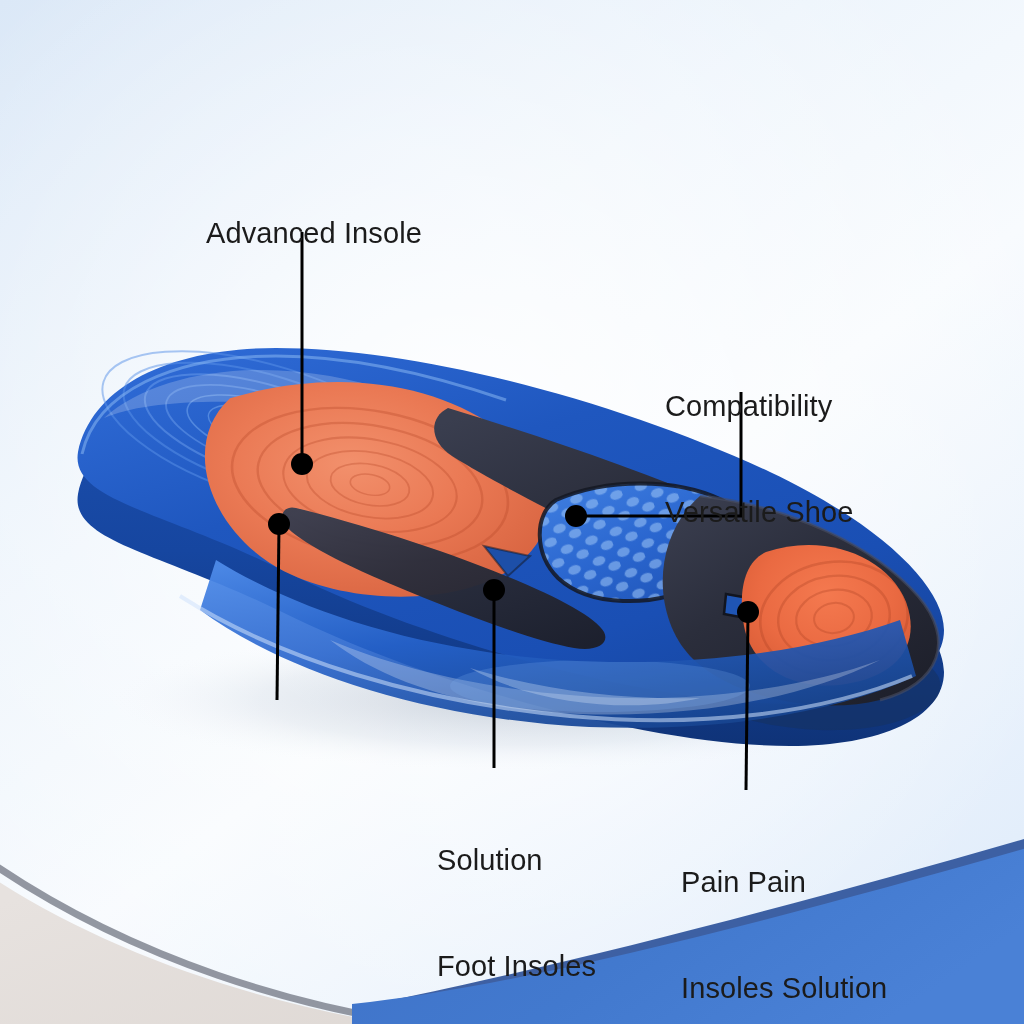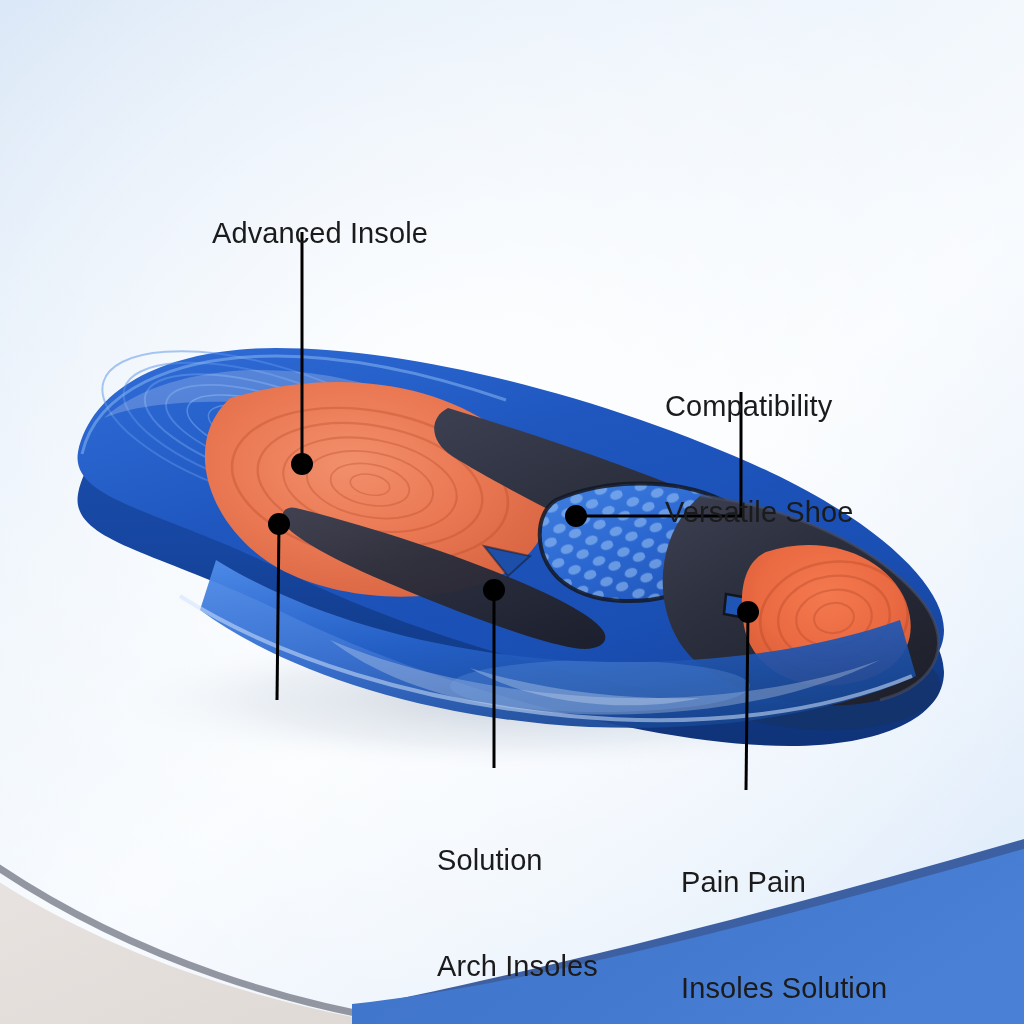--- a/index.html
+++ b/index.html
@@ -25,21 +25,21 @@
   }
   .callout-label {
     position: absolute;
     font-family: "Liberation Sans", sans-serif;
     font-size: 29px;
     line-height: 1.22;
     color: #1b1b1b;
     white-space: pre;
     letter-spacing: 0.1px;
   }
-  #label-advanced   { left: 212px; top: 145px; }
+  #label-advanced   { left: 206px; top: 145px; }
   #label-versatile  { left: 665px; top: 318px; }
   #label-optimal    { left: 217px; top: 705px; }
   #label-effective  { left: 437px; top: 772px; }
   #label-footpain   { left: 681px; top: 794px; }
 </style>
 </head>
 <body>
 
 <div id="stage">
 
@@ -302,21 +302,21 @@
   </div>
 
   <div class="callout-label" id="label-versatile">
     <div>Compatibility</div>
     <div>Versatile Shoe</div>
   </div>
 
 
   <div class="callout-label" id="label-effective">
     <div>Solution</div>
-    <div>Arch Insoles</div>
+    <div>Foot Insoles</div>
   </div>
 
   <div class="callout-label" id="label-footpain">
     <div>Pain Pain</div>
     <div>Insoles Solution</div>
   </div>
 
 </div>
 
 </body></html>

